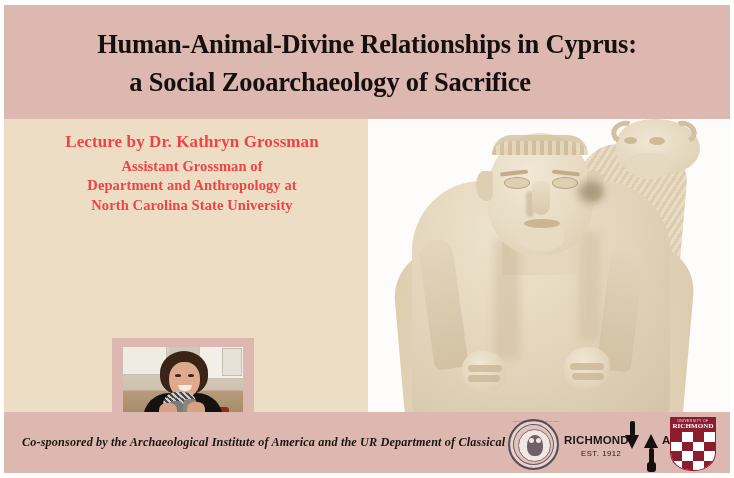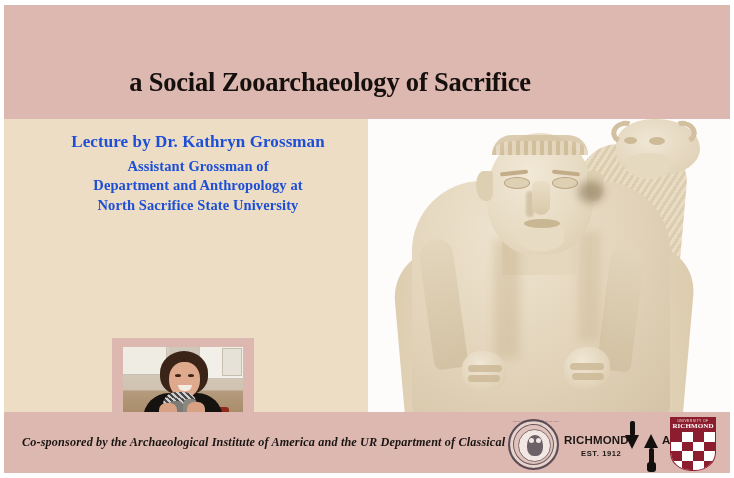--- a/index.html
+++ b/index.html
@@ -54,23 +54,23 @@
 
   
   .left-col {
     position: absolute;
     left: 4px; top: 119px;
     width: 364px; height: 293px;
   }
 
   .lecturer-block {
     position: absolute;
-    left: 12px; top: 13px; width: 364px;
+    left: 6px; top: 13px; width: 364px;
     text-align: center;
-    color: #1d4ed8;
+    color: #ef4444;
   }
   .lecturer-name {
     font-size: 17px;
     font-weight: bold;
     letter-spacing: 0.1px;
     margin-bottom: 5px;
   }
   .affil {
     font-size: 14.5px;
     font-weight: bold;
@@ -443,21 +443,21 @@
   }
   .wm-richmond {
     position: absolute; left: 0; top: 6px;
     font-family: "Liberation Sans", sans-serif;
     font-size: 11.5px; font-weight: bold;
     color: #1d1714; letter-spacing: .2px;
   }
   .wm-est {
     position: absolute; left: 17px; top: 21px;
     font-family: "Liberation Sans", sans-serif;
-    font-size: 7.6px; font-weight: bold;
+    font-size: 7.6px; font-weight: normal;
     color: #1d1714; letter-spacing: .6px;
   }
   .wm-aia {
     position: absolute; left: 98px; top: 6px;
     font-family: "Liberation Sans", sans-serif;
     font-size: 11.5px; font-weight: bold;
     color: #1d1714; letter-spacing: .2px;
   }
   
   .trowel-1 {
@@ -537,32 +537,33 @@
   .edge-bottom { position: absolute; left: 0; top: 473px; width: 734px; height: 5px;   background: #fff; }
   .edge-left   { position: absolute; left: 0; top: 0;     width: 4px;   height: 478px; background: #fff; }
   .edge-right  { position: absolute; left: 730px; top: 0; width: 4px;   height: 478px; background: #fff; }
 </style>
 </head>
 <body>
 
 <div id="poster">
 
   <div class="header-band">
+    <div class="title-line title-1">Human-Animal-Divine Relationships in Cyprus:</div>
     <div class="title-line title-2">a Social Zooarchaeology of Sacrifice</div>
   </div>
 
   <div class="body-area"></div>
 
   <div class="left-col">
 
     <div class="lecturer-block">
       <div class="lecturer-name">Lecture by Dr. Kathryn Grossman</div>
       <div class="affil">Assistant Grossman of</div>
       <div class="affil">Department and Anthropology at</div>
-      <div class="affil">North Sacrifice State University</div>
+      <div class="affil">North Carolina State University</div>
     </div>
 
     <div class="photo-frame">
       <div class="photo-inner">
         <div class="ph-wall"></div>
         <div class="ph-cab-l"></div>
         <div class="ph-cab-m"></div>
         <div class="ph-cab-r"></div>
         <div class="ph-cab-r2"></div>
         <div class="ph-counter"></div>

